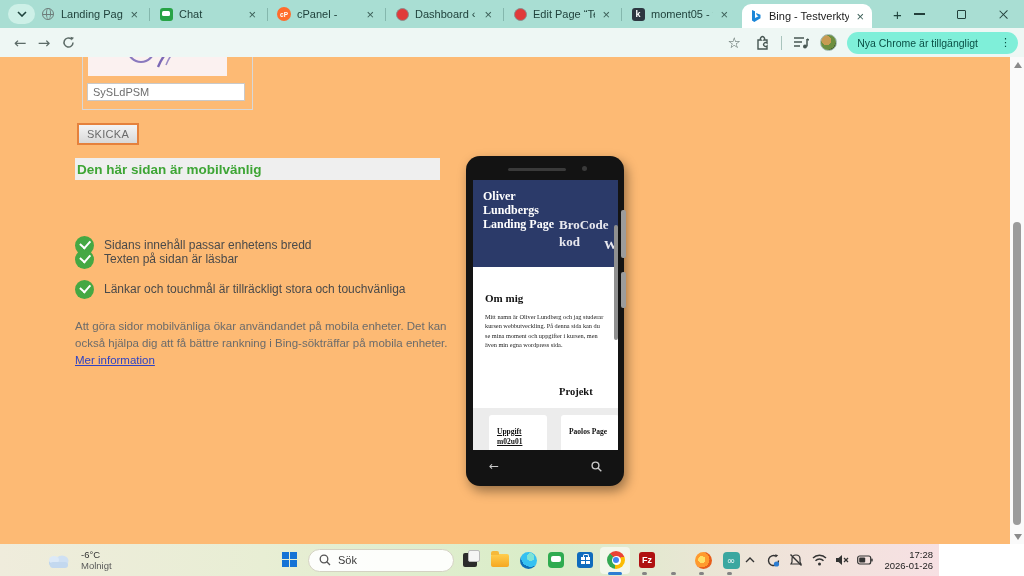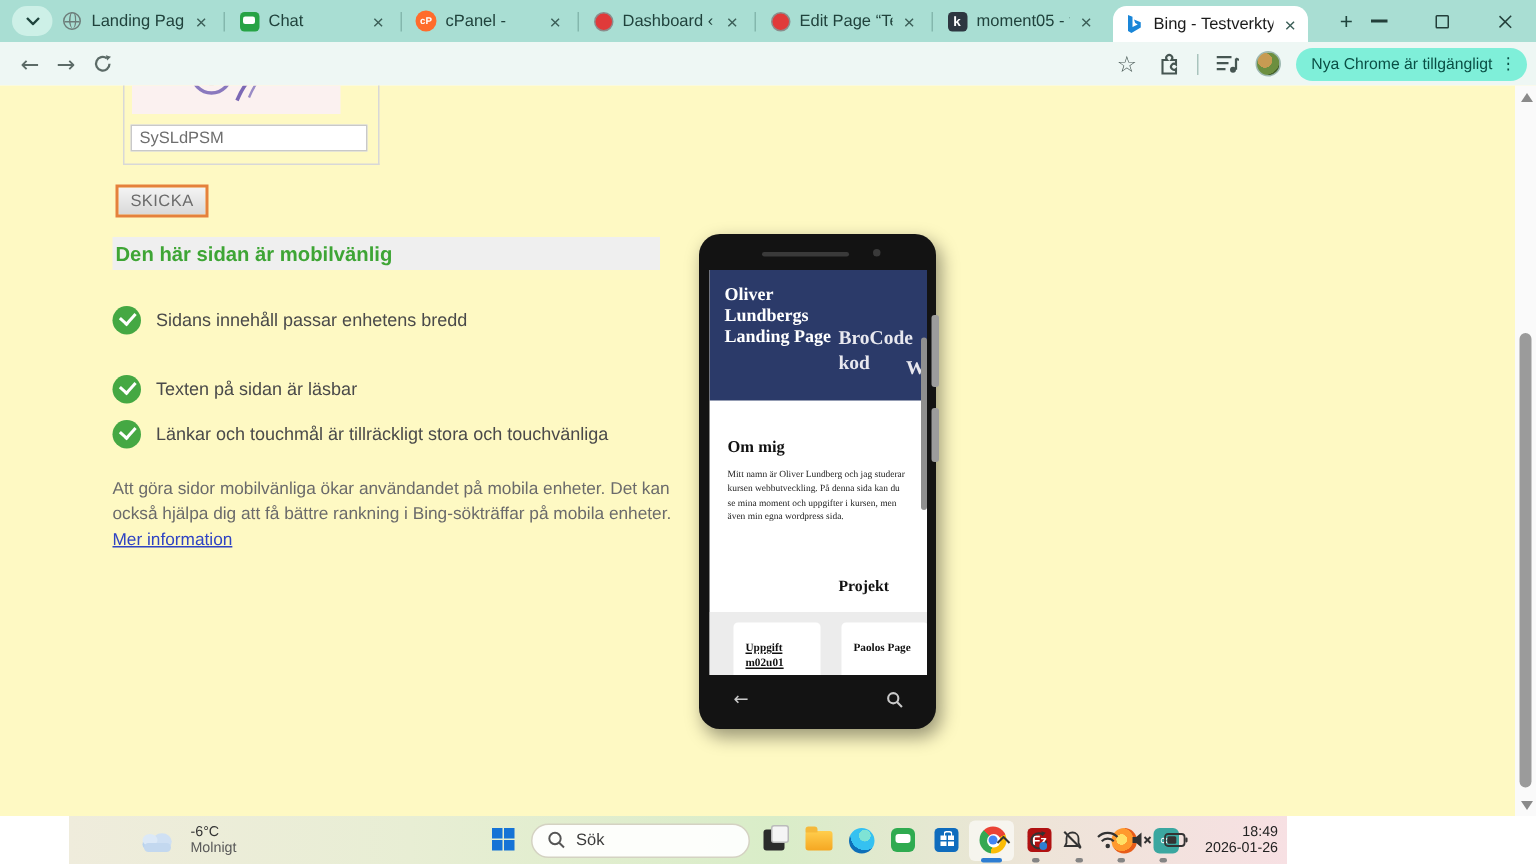--- a/index.html
+++ b/index.html
@@ -35,25 +35,25 @@
 
   
   .toolbar { position:absolute; left:0; top:28px; width:1024px; height:29px; background:#eef7f4; }
   .nav-ico { position:absolute; top:0; height:29px; width:24px; display:flex; align-items:center; justify-content:center; color:#5c6b67; font-family:"DejaVu Sans",sans-serif; font-size:15px; }
   .urlpill { position:absolute; left:86px; top:4px; width:720px; height:21px; border-radius:11px; background:#dcece7; display:flex; align-items:center; padding:0 10px; gap:8px; }
   .url-text { font-size:12px; color:#1e2b28; }
   .tb-right { position:absolute; right:0; top:0; height:29px; display:flex; align-items:center; gap:10px; padding-right:6px; }
   .tb-ic { display:flex; align-items:center; justify-content:center; width:18px; height:18px; color:#4a5a56; font-family:"DejaVu Sans",sans-serif; }
   .tb-sep { width:1px; height:14px; background:#a9c4bd; }
   .avatar { width:17px; height:17px; border-radius:50%; background:radial-gradient(circle at 35% 35%, #c79b52 0 35%, #6c8f3f 36% 70%, #47632c 71%); border:1px solid #9db8b0; }
-  .chromepill { display:inline-flex; align-items:center; gap:5px; height:22px; border-radius:12px; background:#7fefd9; color:#0a4f45; font-size:10.5px; padding:0 7px 0 10px; }
+  .chromepill { display:inline-flex; align-items:center; gap:22px; height:22px; border-radius:12px; background:#7fefd9; color:#0a4f45; font-size:10.5px; padding:0 7px 0 10px; }
   .chromepill .dots { font-family:"DejaVu Sans",sans-serif; font-size:11px; }
 
   
-  .content { position:absolute; left:0; top:57px; width:1024px; height:487px; background:#fef9c3;padding-left:39px; }
+  .content { position:absolute; left:0; top:57px; width:1024px; height:487px; background:#fdba74;padding-left:39px; }
 
   .captcha-box { position:absolute; left:82px; top:0; width:171px; height:53px; border:1px solid #d8d8d8; border-top:none; }
   .captcha-img { position:absolute; left:5px; top:0; width:139px; height:19px; background:#fbf1f0; overflow:hidden; }
   .captcha-input { position:absolute; left:4px; top:26px; width:158px; height:18px; border:1px solid #c9c9c9; font-size:11px; color:#6e6e6e; padding:0 0 0 5px; font-family:"Liberation Sans",sans-serif; }
 
   .skicka-btn { position:absolute; left:77px; top:66px; width:62px; height:22px; border:2px solid #e5813c; background:linear-gradient(#f4f4f4,#d9d9d9); color:#6b6b6b; font-size:11px; display:flex; align-items:center; justify-content:center; letter-spacing:.3px; }
 
   .result-bar { position:absolute; left:75px; top:101px; width:365px; height:22px; background:#efefef; display:flex; align-items:center; }
   .result-title { font-size:13.5px; font-weight:bold; color:#3ea535; padding-left:2px; }
 
@@ -86,21 +86,21 @@
   .ph-win span { background:#d4d4d4; }
 
   
   .b-scroll { position:absolute; right:0; top:57px; width:14px; height:487px; background:#fafafa; }
   .b-thumb { position:absolute; left:3px; top:165px; width:8px; height:303px; border-radius:4px; background:#9b9b9b; }
   .b-arrow { position:absolute; left:3.5px; width:0; height:0; }
   .b-up { top:5px; border-left:4px solid transparent; border-right:4px solid transparent; border-bottom:6px solid #8a8a8a; }
   .b-down { bottom:4px; border-left:4px solid transparent; border-right:4px solid transparent; border-top:6px solid #8a8a8a; }
 
   
-  .taskbar { position:absolute; left:0; top:544px; width:812px; height:32px; background:linear-gradient(90deg,#efecdc 0%,#e8eed4 28%,#d9edc8 58%,#eee4d8 80%,#f7e0e3 100%);margin-left:46px; }
+  .taskbar { position:absolute; left:0; top:544px; width:939px; height:32px; background:linear-gradient(90deg,#efecdc 0%,#e8eed4 28%,#d9edc8 58%,#eee4d8 80%,#f7e0e3 100%); }
   .weather { position:absolute; left:46px; top:0; height:32px; display:flex; align-items:center; gap:9px; }
   .weather-txt { font-size:9.5px; color:#333; line-height:11px; }
   .weather-txt .cond { color:#5a5a5a; }
   .start-btn { position:absolute; left:282px; top:8px; display:grid; grid-template-columns:7px 7px; grid-template-rows:7px 7px; gap:1.4px; }
   .start-btn span { background:#1573d6; }
   .tb-search { position:absolute; left:308px; top:4.5px; width:146px; height:23px; border-radius:12px; background:rgba(255,255,255,.92); border:1px solid #d4d2c2; display:flex; align-items:center; gap:7px; padding:0 10px; font-size:11px; color:#3c3c3c; }
   .task-ic { position:absolute; top:6px; width:20px; height:20px; display:flex; align-items:center; justify-content:center; }
   .chrome-activebox { position:absolute; left:600px; top:3px; width:30px; height:27px; border-radius:4px; background:rgba(255,255,255,.6); }
   .run-underline { position:absolute; left:608px; top:27.5px; width:14px; height:3px; border-radius:2px; background:#2d7dd2; }
   .run-dot { position:absolute; top:28px; width:5px; height:3px; border-radius:2px; background:#848484; }
@@ -262,21 +262,21 @@
       </div>
       <input class="captcha-input" type="text" value="SySLdPSM" style="">
     </div>
 
     <div class="skicka-btn">SKICKA</div>
 
     <div class="result-bar">
       <span class="result-title">Den här sidan är mobilvänlig</span>
     </div>
 
-    <div class="check-row" style="top:146px;text-align:right;">
+    <div class="check-row" style="top:178px;text-align:right;">
       <span class="check-ic"></span>
       <span class="check-label">Sidans innehåll passar enhetens bredd</span>
     </div>
     <div class="check-row" style="top:222px;">
       <span class="check-ic"></span>
       <span class="check-label">Länkar och touchmål är tillräckligt stora och touchvänliga</span>
     </div>
     <div class="check-row" style="top:192px;">
       <span class="check-ic"></span>
       <span class="check-label">Texten på sidan är läsbar</span>
@@ -435,19 +435,19 @@
           </svg>
       </span>
       <span class="tray-ic">
         <svg width="16" height="10" viewBox="0 0 16 10">
             <rect x="0.7" y="1" width="13" height="8" rx="2" fill="none" stroke="#333" stroke-width="1.2"></rect>
             <rect x="2.2" y="2.5" width="6" height="5" rx="1" fill="#333"></rect>
             <rect x="14.2" y="3.4" width="1.5" height="3.2" rx="0.7" fill="#333"></rect>
           </svg>
       </span>
       <span class="clock">
-        <div>18:49</div>
+        <div>17:28</div>
         <div>2026-01-26</div>
       </span>
     </div>
   </div>
 
 </div>
 
 </body></html>

